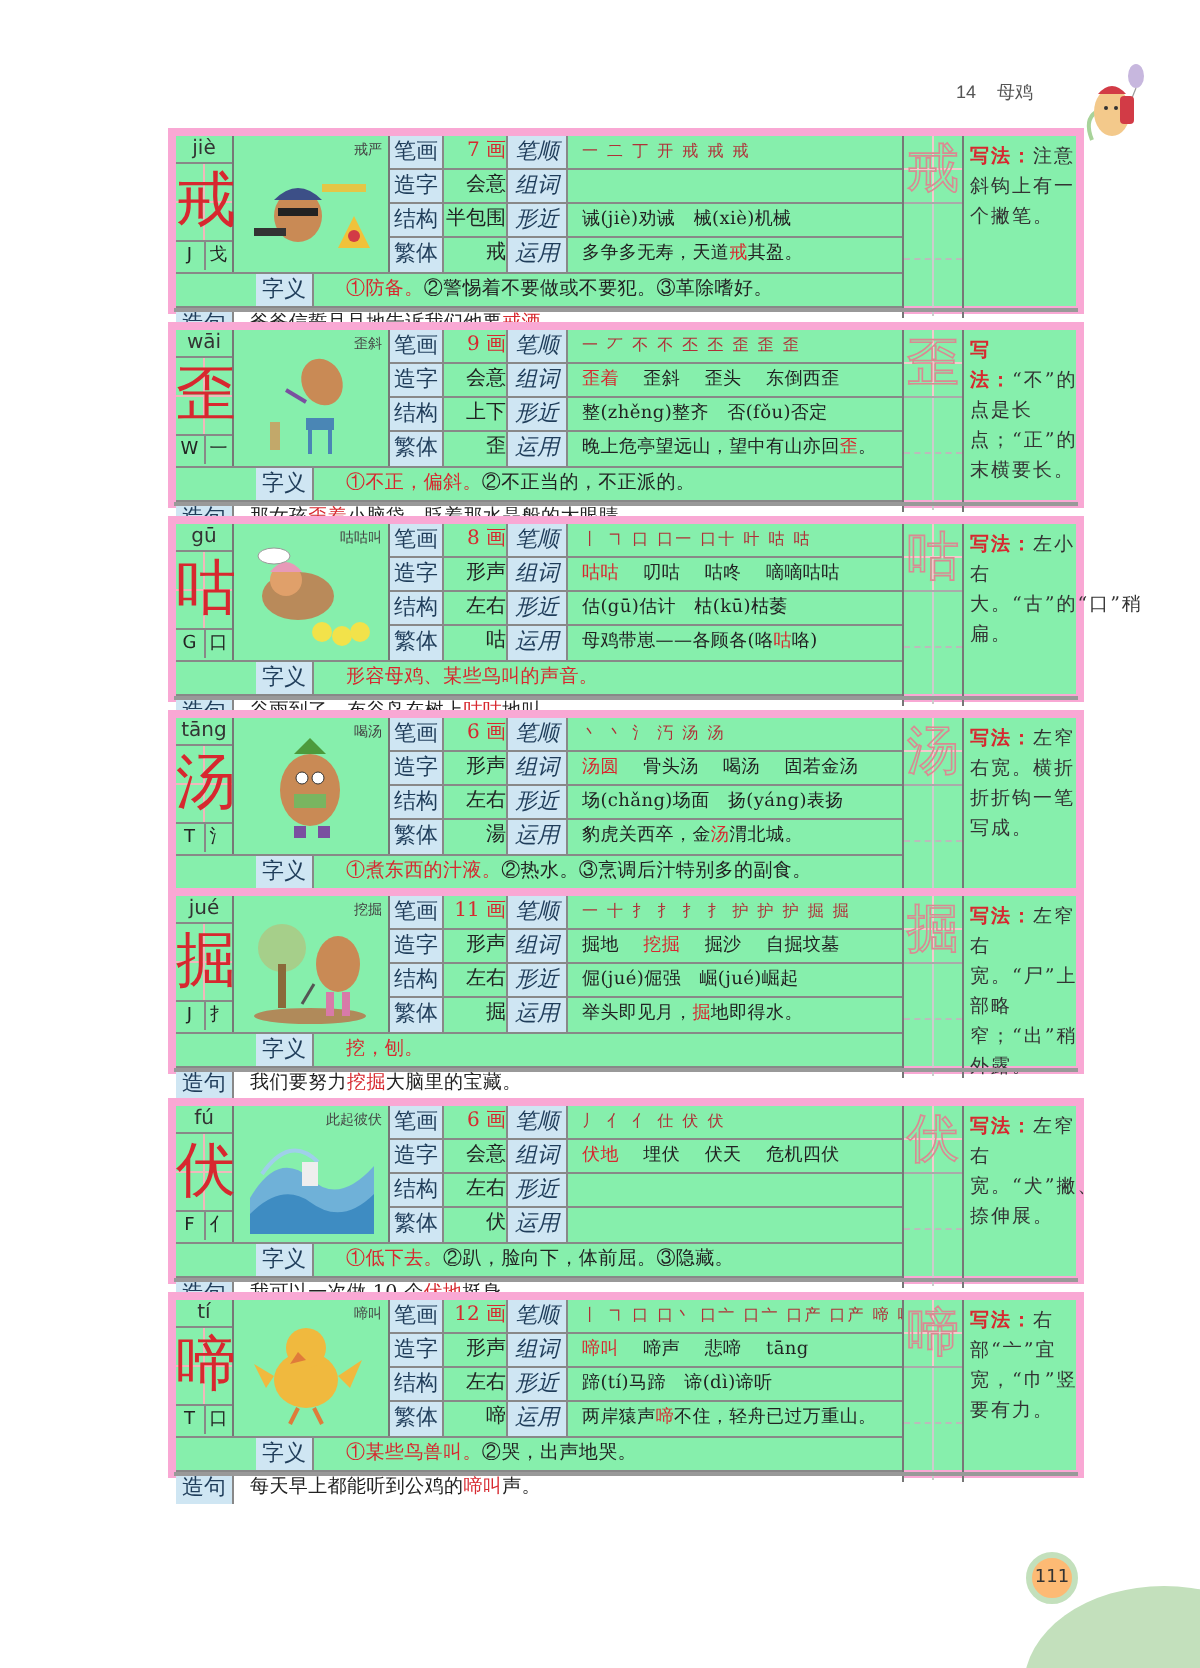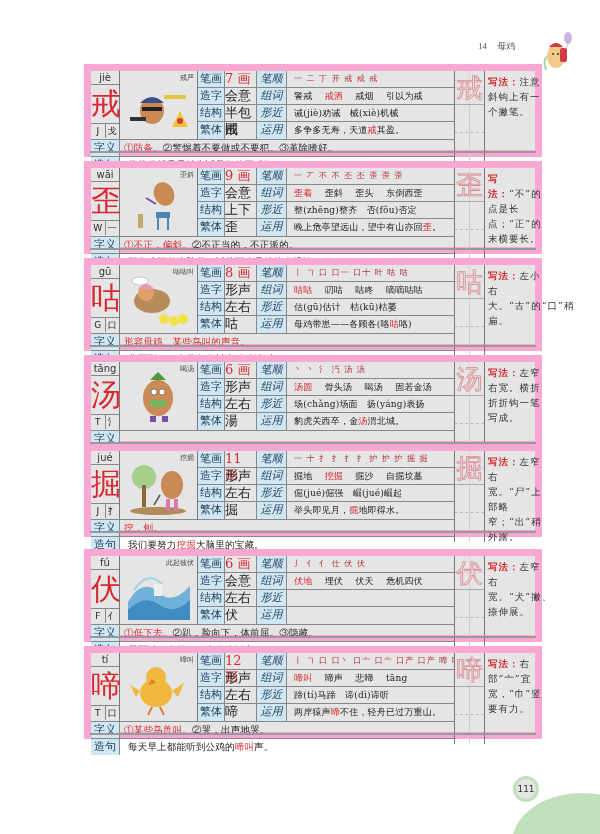--- a/index.html
+++ b/index.html
@@ -1,67 +1,67 @@
 <!DOCTYPE html>
 <html><head>
 <meta charset="utf-8">
 <style>
   * { box-sizing: border-box; margin: 0; padding: 0; }
   html, body { width: 600px; height: 834px; background: #ffffff; overflow: hidden; }
   body { position: relative; font-family: "DejaVu Serif", "Liberation Serif", serif; color: #222; }
 
-  .header { position: absolute; top: 40px; left: 478px; font-size: 9px; color: #555; font-family: Liberation Serif, serif; }
+  .header { position: absolute; top: 40px; left: 478px; font-size: 9px; color: #555; font-family: Liberation Sans, sans-serif; }
   .header .num { margin-right: 8px; }
   .mascot { position: absolute; top: 30px; left: 538px; width: 40px; height: 42px; }
 
-  .entry { position: absolute; left: 84px; width: 458px; height: 93px; border: 7px solid #f9a8d4; background: #e5e5e5; }
+  .entry { position: absolute; left: 84px; width: 458px; height: 93px; border: 4px solid #f9a8d4; background: #86efac; }
   .entry::after { content: ""; position: absolute; left: -1px; right: -1px; bottom: -3px; height: 2px; background: #999; }
 
   .col-py { position: absolute; left: 0; top: 0; width: 29px; height: 68px; border-right: 1px solid #777; }
   .py { height: 14px; line-height: 14px; text-align: center; font-family: "DejaVu Sans", sans-serif; font-size: 10px; border-bottom: 1px solid #888; color: #333; }
   .bigchar { height: 38px; line-height: 38px; text-align: center; font-size: 30px; color: #d7282f; font-family: "DejaVu Serif", serif; background:
       linear-gradient(to right, transparent 49%, #f1b8bb 49%, #f1b8bb 51%, transparent 51%),
       linear-gradient(to bottom, transparent 49%, #f1b8bb 49%, #f1b8bb 51%, transparent 51%); }
   .idx { height: 15px; border-top: 1px solid #888; display: flex; font-size: 9px; font-family: "DejaVu Sans", sans-serif; }
   .idx span { flex: 1; text-align: center; line-height: 14px; }
   .idx span:first-child { border-right: 1px solid #888; }
 
   .col-img { position: absolute; left: 29px; top: 0; width: 78px; height: 68px; border-right: 1px solid #777; overflow: hidden; }
   .img-cap { position: absolute; top: 2px; right: 3px; font-size: 7px; color: #444; }
   .img-art { position: absolute; left: 8px; top: 10px; width: 62px; height: 54px; }
 
   .grid { position: absolute; left: 107px; top: 0; width: 256px; height: 68px; }
   .g-row { display: flex; height: 17px; border-bottom: 1px solid #888; }
   .g-row:last-child { border-bottom: none; }
   .lbl { width: 27px; background: #cfe6f3; border-right: 1px solid #888; text-align: center; line-height: 16px; font-size: 11px; color: #1f3d5a; font-family: "DejaVu Sans", sans-serif; }
-  .val { width: 32px; border-right: 1px solid #888; text-align: left; line-height: 16px; font-size: 13px; }
+  .val { width: 32px; border-right: 1px solid #888; text-align: right; line-height: 16px; font-size: 10px; }
   .val.red { color: #d7282f; }
   .lbl2 { width: 30px; font-style: italic; }
   .cnt { flex: 1; padding-left: 7px; line-height: 16px; font-size: 9px; white-space: nowrap; overflow: hidden; letter-spacing: 0.2px; }
   .cnt .hl { color: #d7282f; }
   .strokes { color: #b03038; font-size: 8px; letter-spacing: 1px; }
 
   .col-copy { position: absolute; left: 363px; top: 0; width: 31px; height: 91px; border-left: 1px solid #777; border-right: 1px solid #777; }
   .copy-cell { height: 34px; border-bottom: 1px solid #aaa; text-align: center; line-height: 34px; font-size: 26px; color: transparent; -webkit-text-stroke: 0.8px #d98a92; background:
       linear-gradient(to right, transparent 49%, #f4c9cc 49%, #f4c9cc 51%, transparent 51%),
       linear-gradient(to bottom, transparent 49%, #f4c9cc 49%, #f4c9cc 51%, transparent 51%); }
   .copy-empty { height: 28px; border-bottom: 1px dashed #bbb; background: linear-gradient(to right, transparent 48%, #ccc 48%, #ccc 52%, transparent 52%); background-size: 100% 4px; }
   .copy-empty:last-child { border-bottom: none; }
 
   .col-write { position: absolute; left: 394px; top: 0; width: 63px; height: 91px; padding: 3px 3px; font-size: 9.5px; line-height: 15px; color: #333; letter-spacing: 1px; }
   .col-write .wlabel { color: #d7282f; font-weight: bold; font-family: "DejaVu Sans", sans-serif; margin-top: 46px; }
 
   .rowfull { position: absolute; left: 0; width: 363px; height: 17px; border-top: 1px solid #888; display: flex; }
-  .rowfull .lbl { width: 29px; }
-  .rowfull .cnt { font-size: 9.5px; padding-left: 4px; }
+  .rowfull .lbl { width: 29px; margin-left: 40px; }
+  .rowfull .cnt { font-size: 9.5px; padding-left: 16px; }
   .row-meaning { top: 68px; }
   .row-sentence-wrap { position: absolute; top: 85px; left: 0; width: 363px; height: 17px; border-top: 1px solid #888; display: flex; background: #fff; }
 
   .pagenum-bg { position: absolute; left: 512px; top: 793px; width: 140px; height: 100px; border-radius: 50%; background: #c3e0bc; }
-  .pagenum { position: absolute; left: 513px; top: 776px; width: 26px; height: 26px; border-radius: 50%; border: 3px solid #c3e0bc; background: #e5e5e5; text-align: center; line-height: 20px; font-size: 9px; font-family: "DejaVu Sans", sans-serif; color: #333; }
+  .pagenum { position: absolute; left: 513px; top: 776px; width: 26px; height: 26px; border-radius: 50%; border: 3px solid #c3e0bc; background: #fdba74; text-align: center; line-height: 20px; font-size: 9px; font-family: "DejaVu Sans", sans-serif; color: #333; }
 </style>
 </head>
 <body>
 
 <div class="header">
   <span class="num">14</span>
   <span>母鸡</span>
 </div>
 <svg class="mascot" viewBox="0 0 40 42">
   <ellipse cx="30" cy="8" rx="4" ry="6" fill="#c7b7de"></ellipse>
@@ -100,21 +100,20 @@
       <div class="g-row">
         <span class="lbl">笔画</span>
         <span class="val red">7 画</span>
         <span class="lbl lbl2">笔顺</span>
         <span class="cnt strokes">一 二 丁 开 戒 戒 戒</span>
       </div>
       <div class="g-row">
         <span class="lbl">造字</span>
         <span class="val">会意</span>
         <span class="lbl lbl2">组词</span>
-        <span class="cnt"><span>警戒　 </span><span class="hl">戒酒　 </span><span>戒烟　 </span><span>引以为戒</span></span>
       </div>
       <div class="g-row">
         <span class="lbl">结构</span>
         <span class="val">半包围</span>
         <span class="lbl lbl2">形近</span>
         <span class="cnt">诫(jiè)劝诫　械(xiè)机械</span>
       </div>
       <div class="g-row">
         <span class="lbl">繁体</span>
         <span class="val">戒</span>
@@ -308,20 +307,21 @@
       </div>
       <div class="g-row">
         <span class="lbl">繁体</span>
         <span class="val">湯</span>
         <span class="lbl lbl2">运用</span>
         <span class="cnt"><span>豹虎关西卒，金</span><span class="hl">汤</span><span>渭北城。</span></span>
       </div>
     </div>
     <div class="rowfull row-meaning">
       <span class="lbl">字义</span>
+      <span class="cnt"><span class="hl">①煮东西的汁液。</span><span>②热水。③烹调后汁特别多的副食。</span></span>
     </div>
     <div class="row-sentence-wrap">
       <span class="lbl" style="width:29px">造句</span>
       <span class="cnt" style="font-size:9.5px;padding-left:8px"><span>我最喜欢吃奶奶包的软软糯糯的</span><span class="hl">汤圆</span><span>。</span></span>
     </div>
     <div class="col-copy">
       <div class="copy-cell">汤</div>
       <div class="copy-empty"></div>
       <div class="copy-empty"></div>
     </div>

